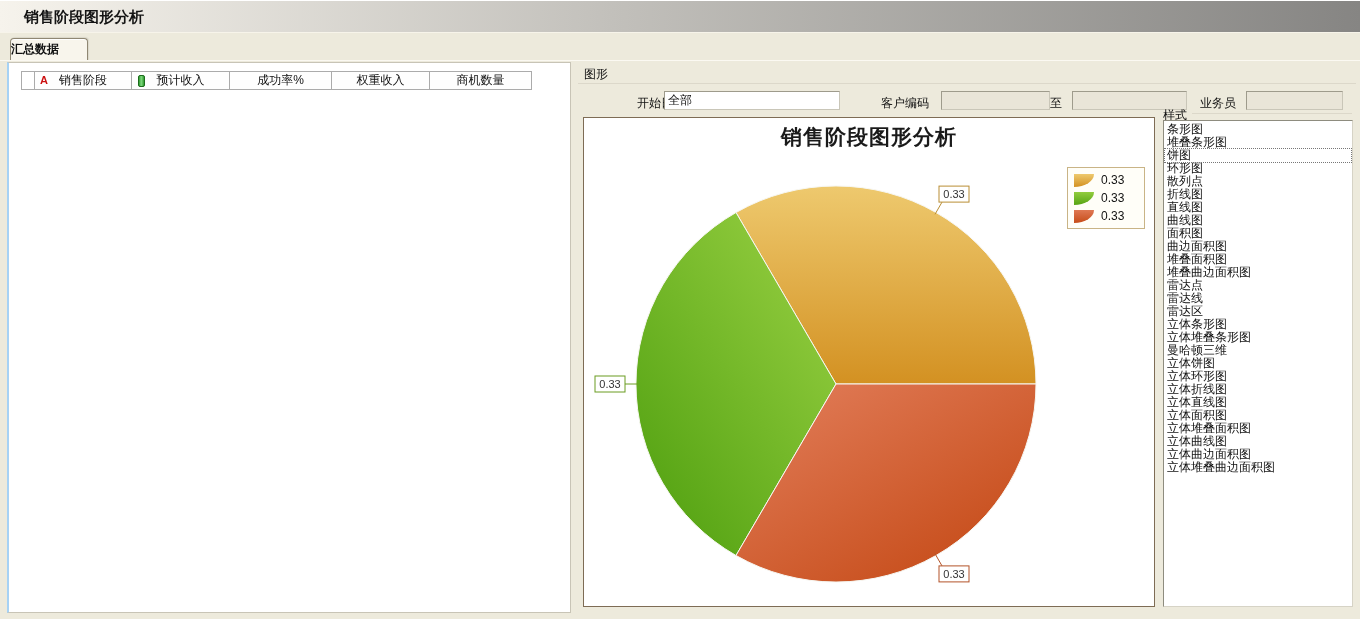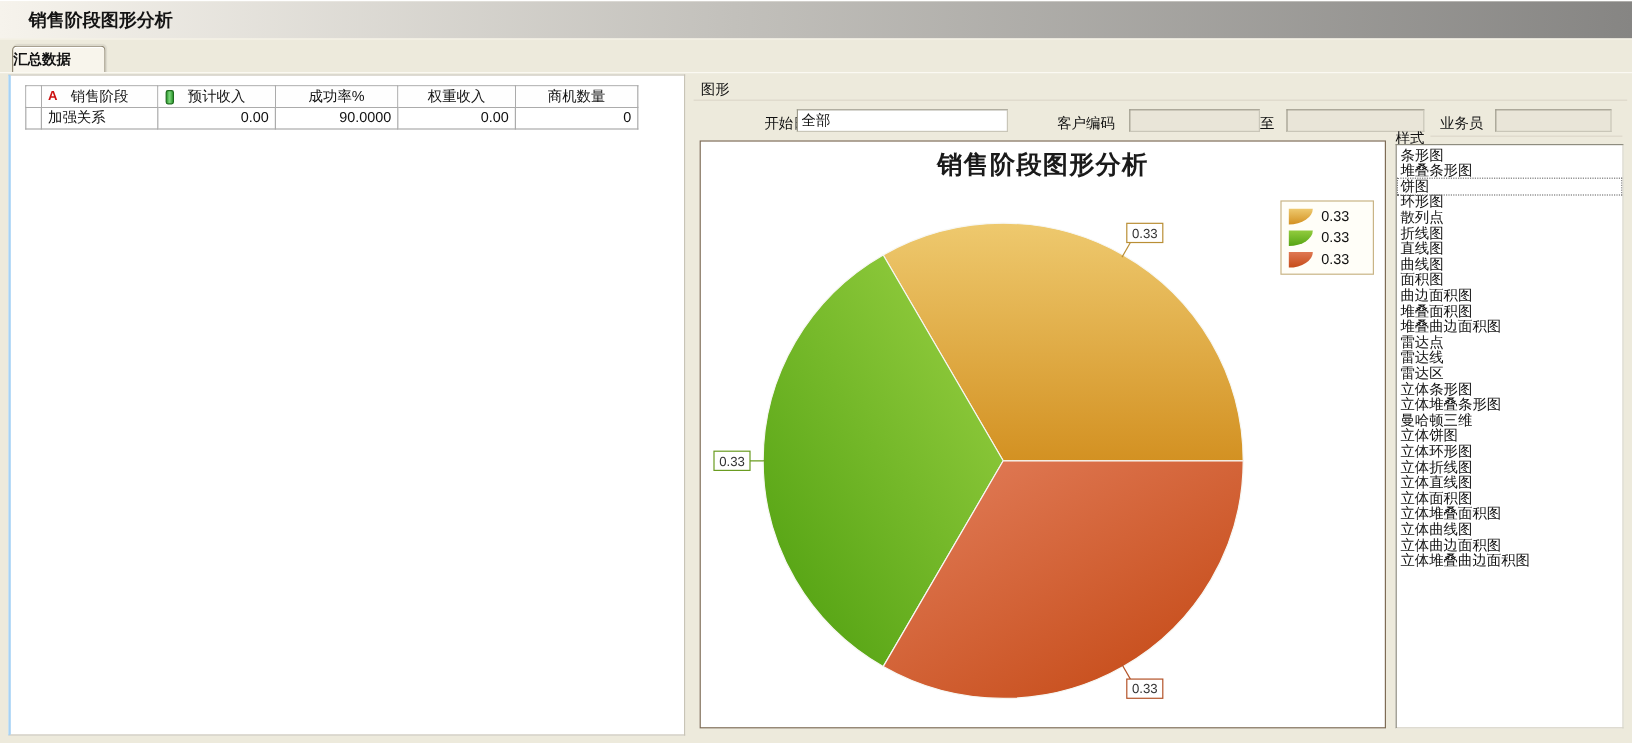--- a/index.html
+++ b/index.html
@@ -116,28 +116,20 @@
         </th>
         <th style="width:98px;">
           <span>权重收入</span>
         </th>
         <th style="width:102px;">
           <span>商机数量</span>
         </th>
       </tr>
     </thead>
     <tbody>
-        <tr>
-          <td class="ind"></td>
-          <td class="stage" style="background: rgb(255, 255, 255);">加强关系</td>
-          <td class="num" style="background: rgb(255, 255, 255);">0.00</td>
-          <td class="num" style="background: rgb(255, 255, 255);">90.0000</td>
-          <td class="num" style="background: rgb(255, 255, 255);">0.00</td>
-          <td class="num" style="background: rgb(255, 255, 255);">0</td>
-        </tr>
       </tbody>
   </table>
 </div>
 
 <div class="graph-label">图形</div>
 <div class="groupbox-line" style="left:578px;top:83px;width:778px;"></div>
 
 <div class="flabel" style="left:630px;width:62px;">开始日期</div>
 <input class="finput" style="left: 664px; width: 176px;" value="全部">
 <div class="flabel" style="left:874px;width:62px;">客户编码</div>

